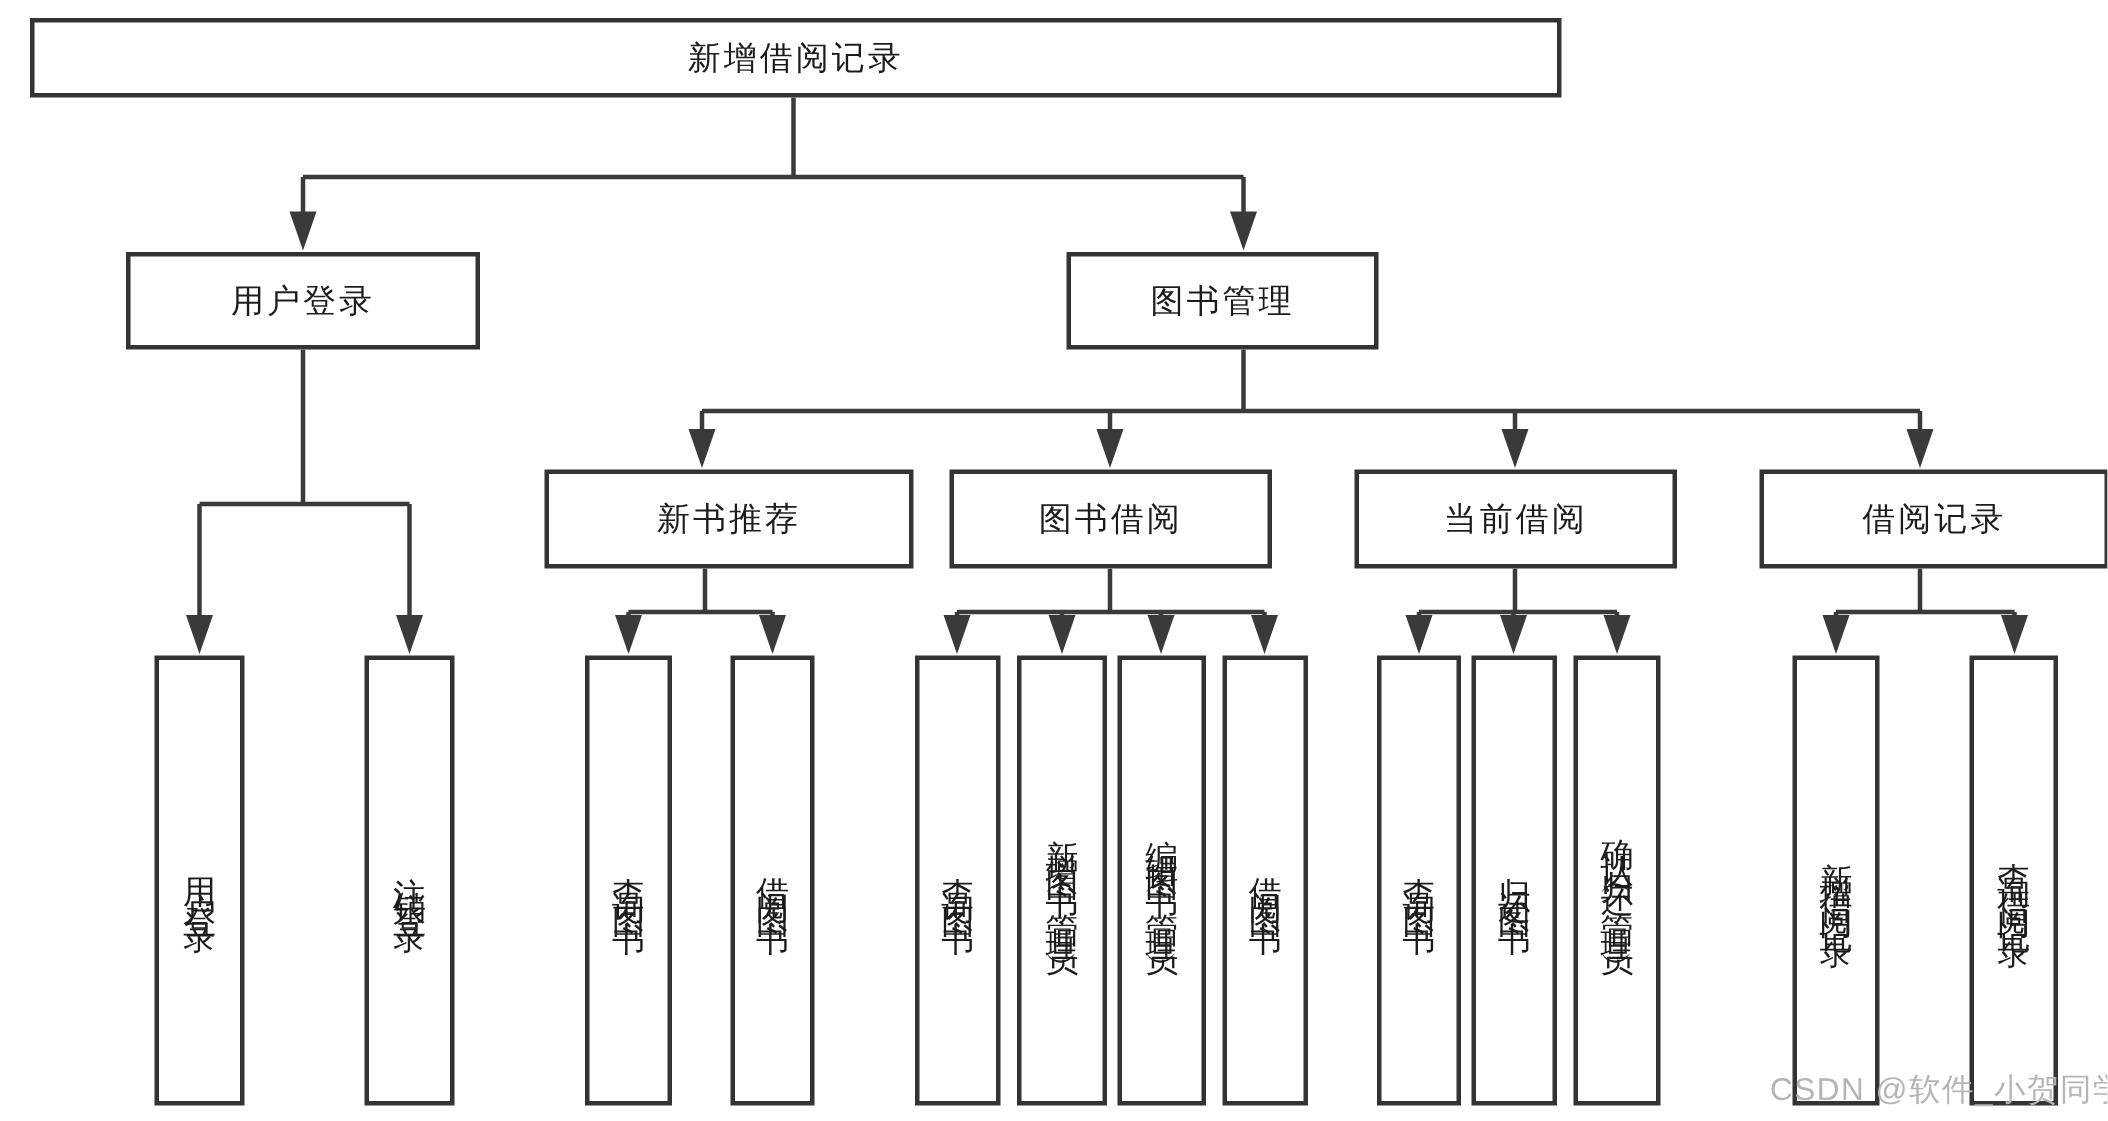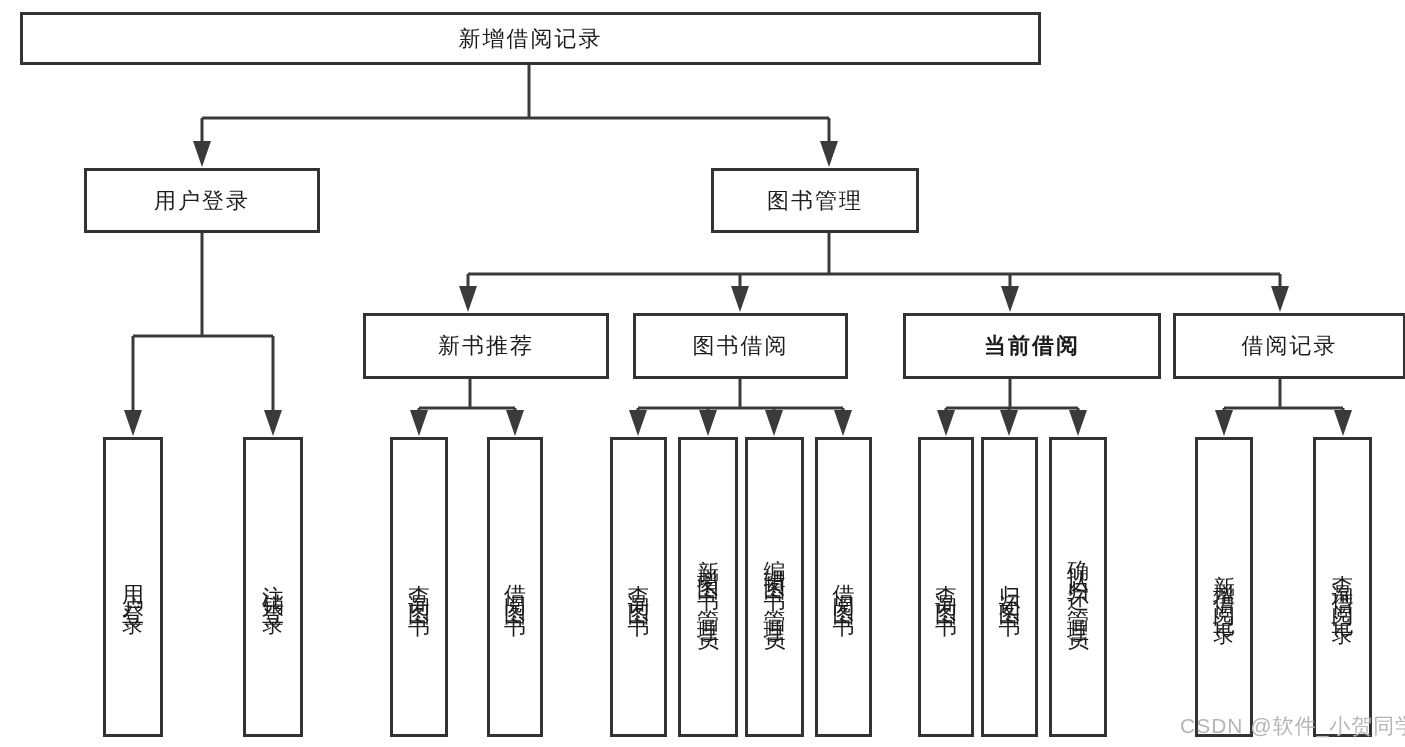--- a/index.html
+++ b/index.html
@@ -122,21 +122,21 @@
   <div class="box" style="left:711px; top:168px; width:208px; height:65px;">
     <span class="hlabel">图书管理</span>
   </div>
 
   <div class="box" style="left:363px; top:313px; width:246px; height:66px;">
     <span class="hlabel">新书推荐</span>
   </div>
   <div class="box" style="left:633px; top:313px; width:215px; height:66px;">
     <span class="hlabel">图书借阅</span>
   </div>
-  <div class="box" style="left:903px; top:313px; width:258px; height:66px;font-weight:bold;">
+  <div class="box" style="left:903px; top:313px; width:215px; height:66px;">
     <span class="hlabel">当前借阅</span>
   </div>
   <div class="box" style="left:1173px; top:313px; width:233px; height:66px;">
     <span class="hlabel">借阅记录</span>
   </div>
 
   <div class="box" style="left:103px; top:437px; width:60px; height:300px;">
     <span class="vtext">用户登录</span>
   </div>
   <div class="box" style="left:243px; top:437px; width:60px; height:300px;">

